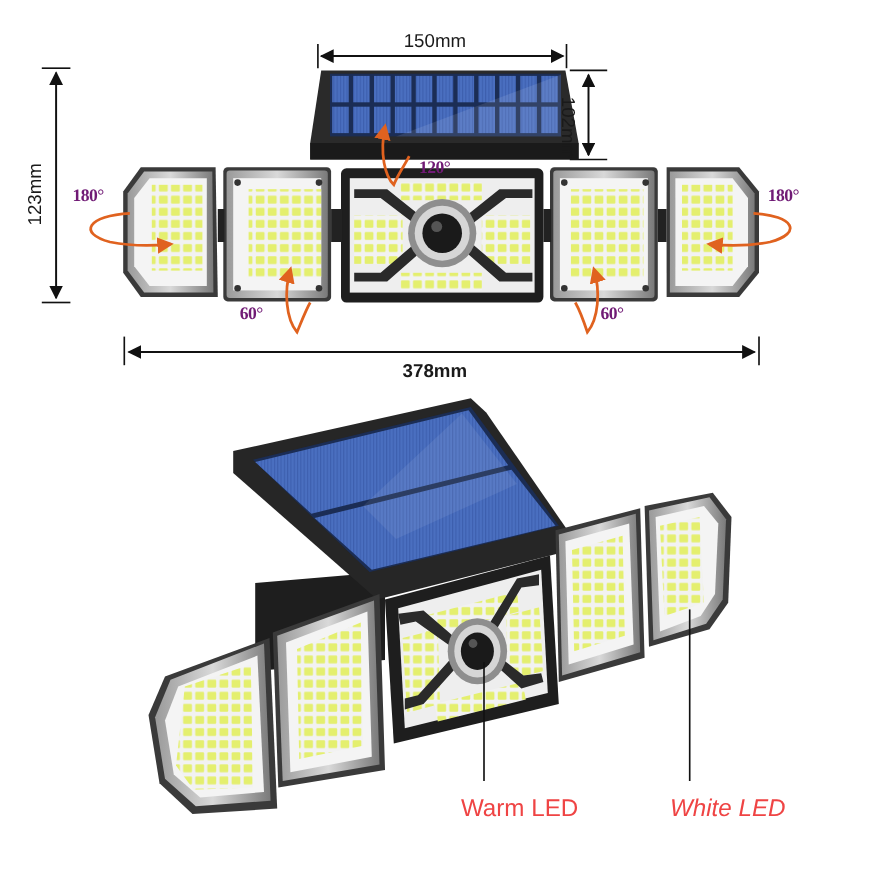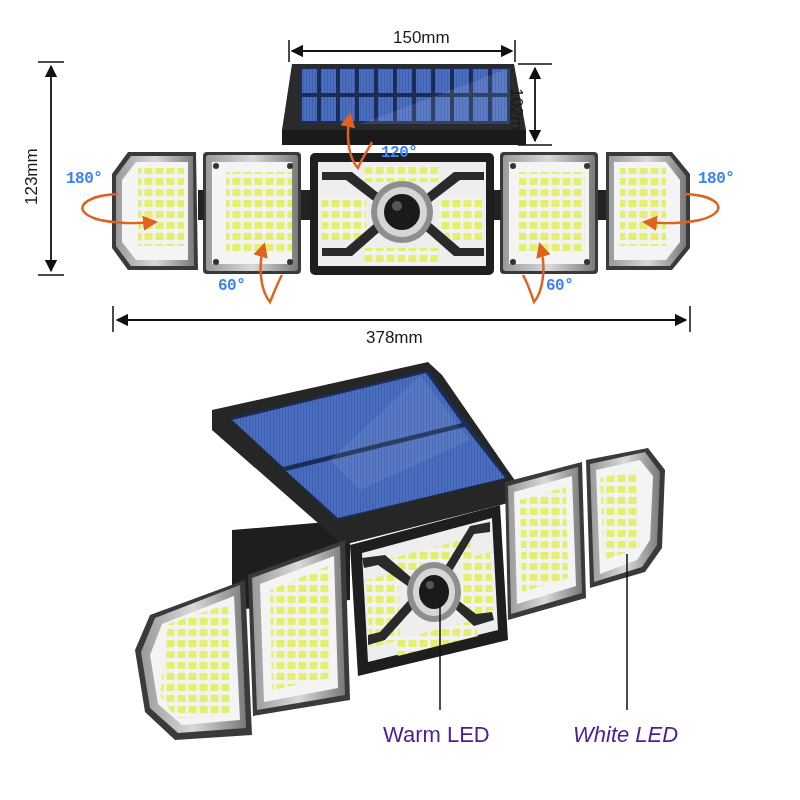--- a/index.html
+++ b/index.html
@@ -1,19 +1,19 @@
 <!DOCTYPE html>
 <html><head>
   <meta charset="utf-8">
   <style>
     html, body { margin:0; padding:0; background:#ffffff; }
     body { width:800px; height:800px; position:relative; overflow:hidden; font-family:"Liberation Sans", sans-serif; }
     .dim-text { font-family:"Liberation Sans", sans-serif; font-size:17px; color:#1a1a1a; position:absolute; }
-    .angle-text { font-family:Liberation Mono, monospace; font-weight:bold; font-size:16px; color:#3b82f6; position:absolute; letter-spacing:-0.5px; }
-    .callout-text { font-family:"Liberation Sans", sans-serif; font-size:22px; color:#4c1d95; position:absolute; }
+    .angle-text { font-family:Liberation Serif, serif; font-weight:bold; font-size:16px; color:#701a75; position:absolute; letter-spacing:-0.5px; }
+    .callout-text { font-family:"Liberation Sans", sans-serif; font-size:22px; color:#ef4444; position:absolute;margin-left:36px; }
     svg { position:absolute; left:0; top:0; }
   </style>
 </head>
 <body>
 
 <svg width="800" height="800" viewBox="0 0 800 800">
   <defs>
     <marker id="arrowBlack" viewBox="0 0 10 10" refX="9" refY="5" markerWidth="7" markerHeight="7" orient="auto-start-reverse">
       <path d="M0,0 L10,5 L0,10 z" fill="#111"></path>
     </marker>
@@ -213,24 +213,24 @@
     <path d="M586,460 L648,448 L665,470 L662,548 L645,572 L590,588 Z" fill="#3a3a3a"></path>
     <path d="M590,464 L645,452 L660,472 L657,545 L642,567 L594,582 Z" fill="url(#frameGrad)"></path>
     <path d="M596,470 L640,460 L653,476 L650,540 L637,560 L600,574 Z" fill="#f4f4f4"></path>
     <path d="M600,478 L636,470 L640,548 L604,560 Z" fill="url(#ledGrid)"></path>
   </g>
 
   <line x1="440" y1="602" x2="440" y2="710" stroke="#111" stroke-width="1.5"></line>
   <line x1="627" y1="554" x2="627" y2="710" stroke="#111" stroke-width="1.5"></line>
 </svg>
 
-<div class="dim-text" style="left:367px; top:28px;margin-left:26px;">150mm</div>
+<div class="dim-text" style="left:367px; top:28px;">150mm</div>
 <div class="dim-text" style="left:526px; top:88px; transform:rotate(90deg); transform-origin:left top; width:70px;">102mm</div>
 <div class="dim-text" style="left:22px; top:205px; transform:rotate(-90deg); transform-origin:left top; width:70px;">123mm</div>
-<div class="dim-text" style="left:366px; top:328px;">378mm</div>
+<div class="dim-text" style="left:366px; top:328px;font-weight:bold;">378mm</div>
 
 <div class="angle-text" style="left:381px; top:144px;">120°</div>
 <div class="angle-text" style="left:66px; top:170px;">180°</div>
 <div class="angle-text" style="left:698px; top:170px;">180°</div>
 <div class="angle-text" style="left:218px; top:277px;">60°</div>
 <div class="angle-text" style="left:546px; top:277px;">60°</div>
 
 <div class="callout-text" style="left:383px; top:722px;">Warm LED</div>
 <div class="callout-text" style="left:573px; top:722px;font-style:italic;">White LED</div>
 

